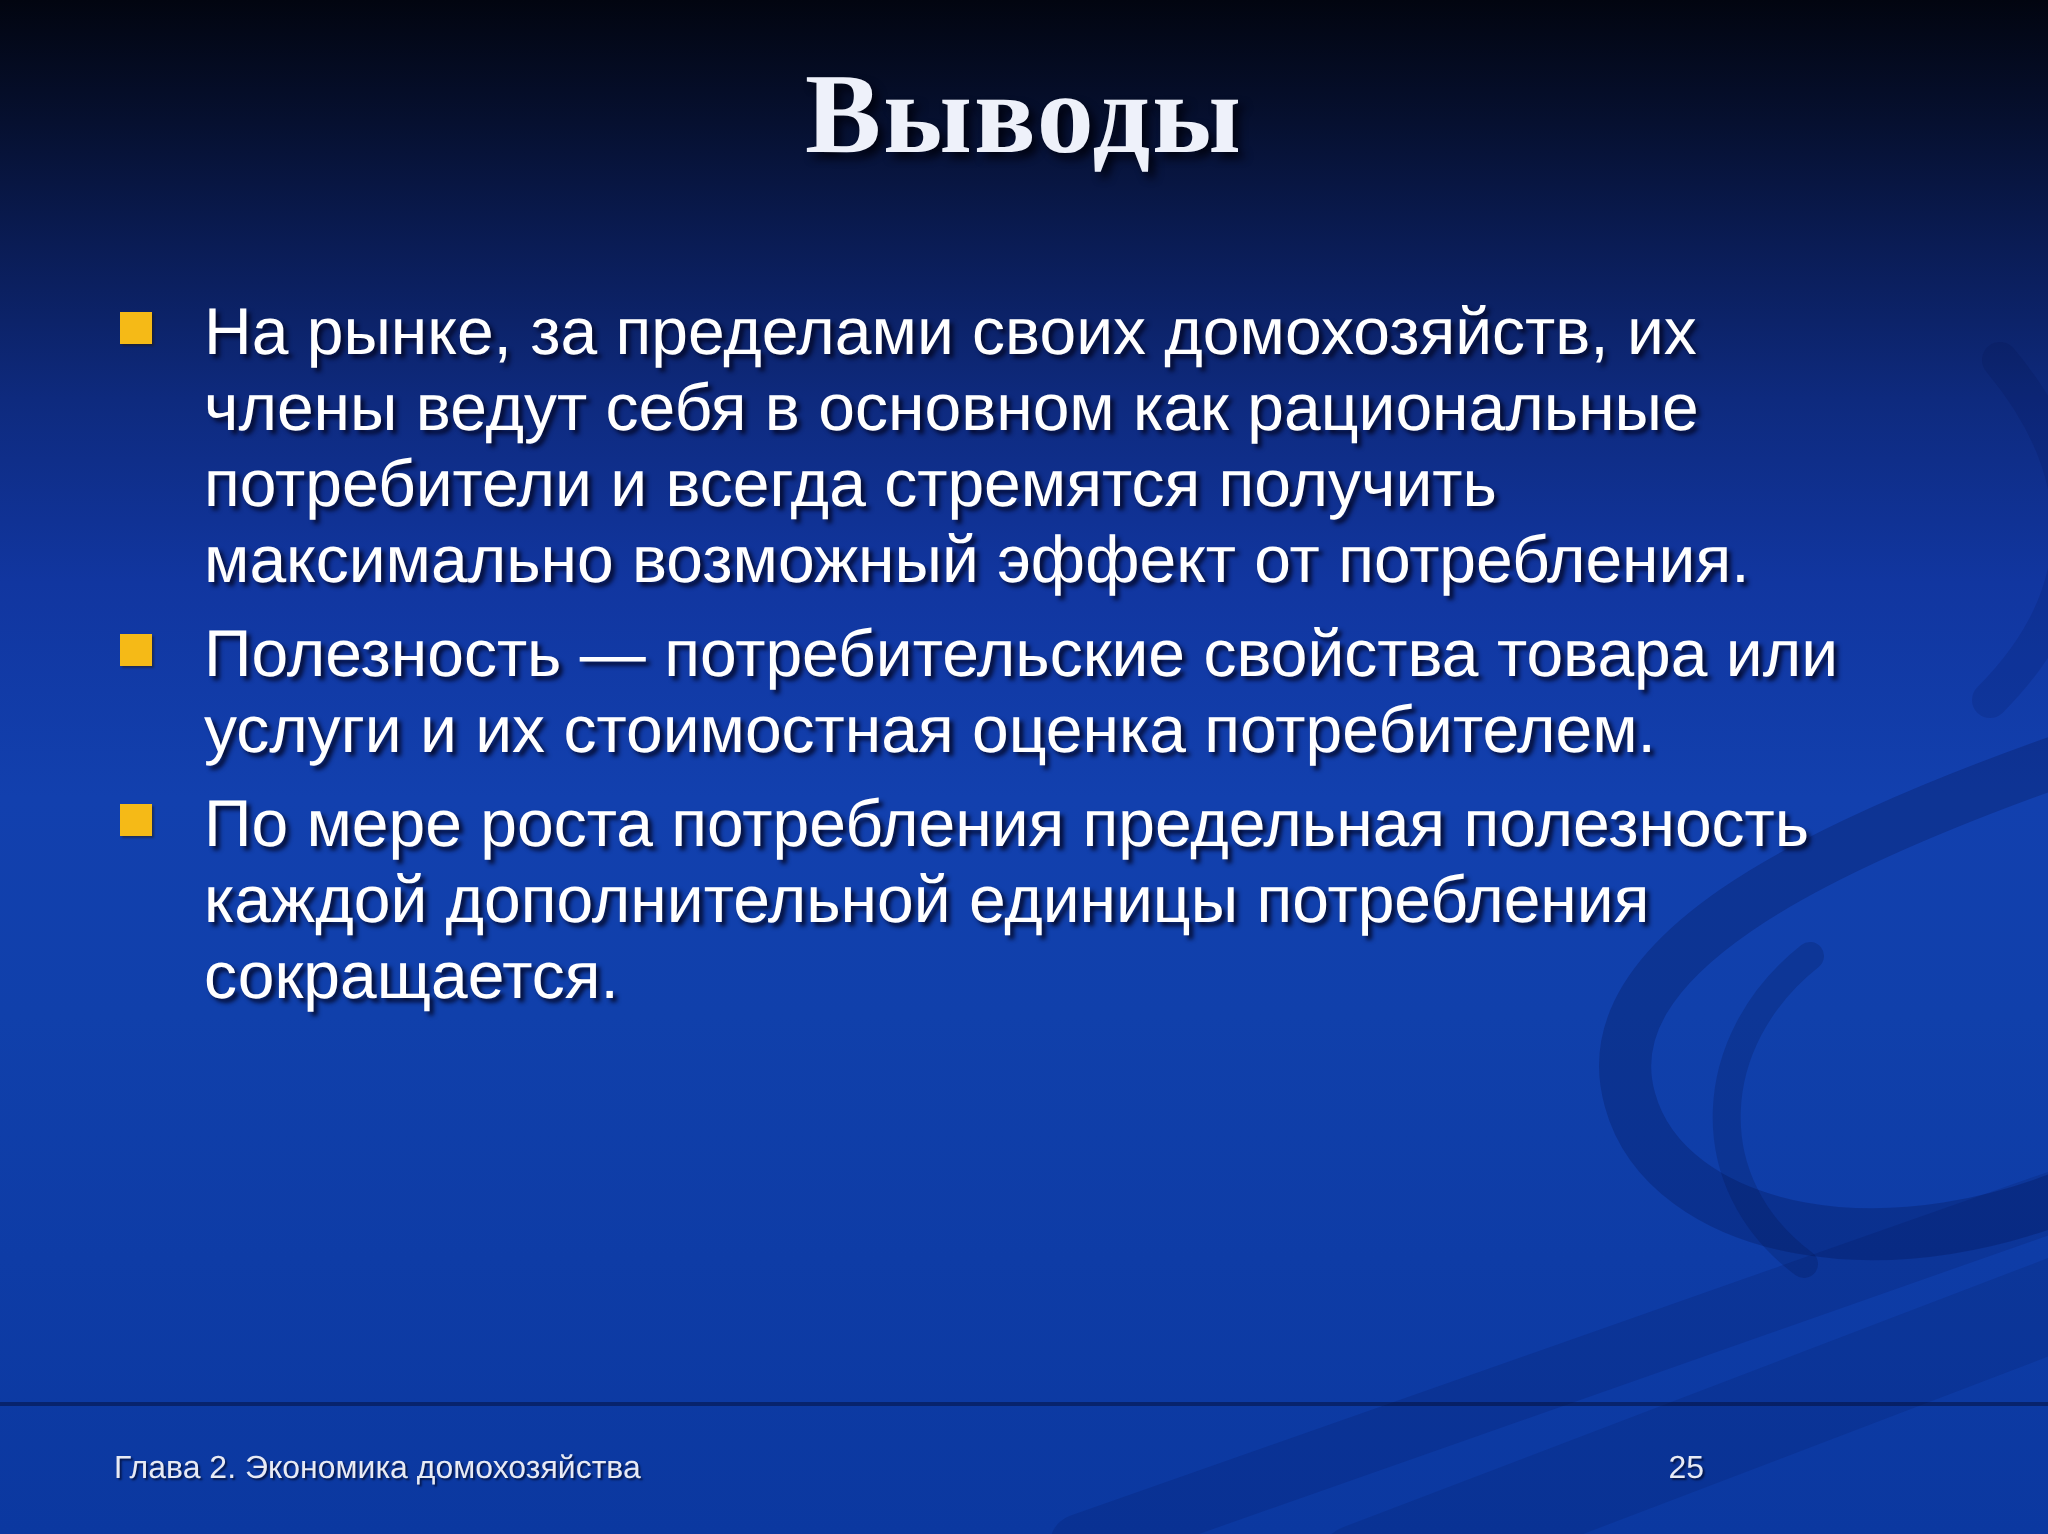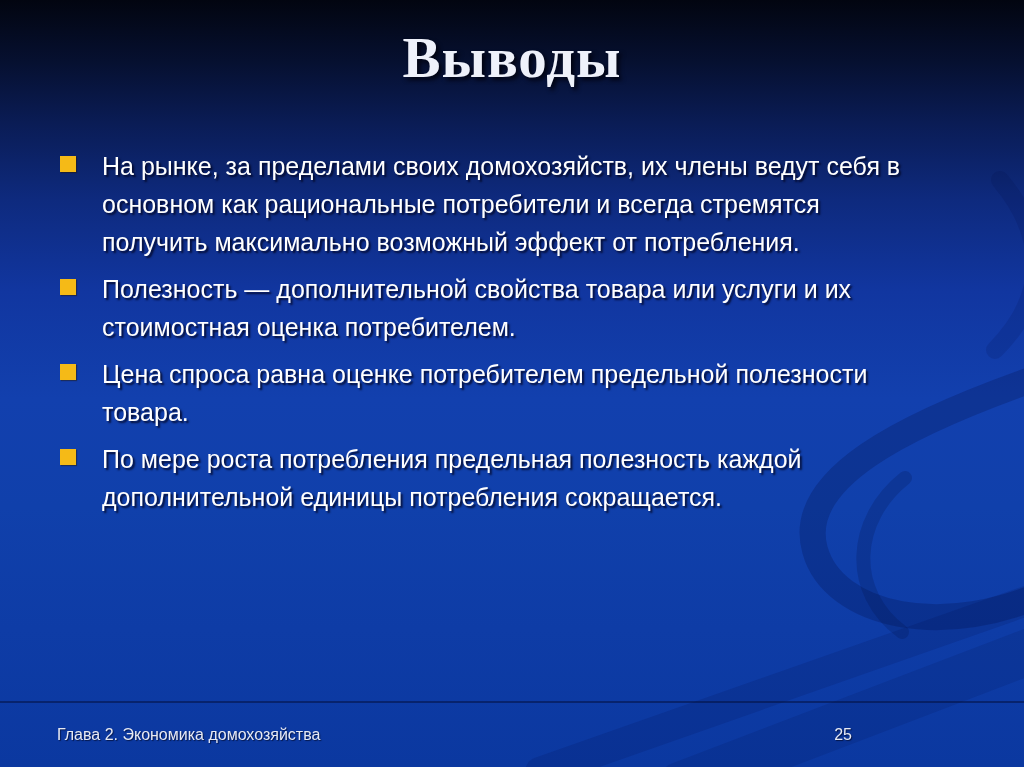--- a/index.html
+++ b/index.html
@@ -51,21 +51,21 @@
     top: 147px;
     width: 872px;
     margin: 0;
     padding: 0;
     list-style: none;
   }
   .bullet-item {
     position: relative;
     padding-left: 42px;
     margin: 0 0 9px 0;
-    font-size: 25px;
+    font-size: 33px;
     line-height: 38px;
     color: #ffffff;
     text-shadow: 2px 2px 2px rgba(3, 8, 40, 0.9);
   }
   .bullet-marker {
     position: absolute;
     left: 0;
     top: 9px;
     width: 16px;
     height: 16px;
@@ -124,25 +124,21 @@
 
   <h1 class="slide-title">Выводы</h1>
 
   <ul class="bullet-list">
     <li class="bullet-item">
       <span class="bullet-marker"></span>
       <span>На рынке, за пределами своих домохозяйств, их члены ведут себя в основном как рациональные потребители и всегда стремятся получить максимально возможный эффект от потребления.</span>
     </li>
     <li class="bullet-item">
       <span class="bullet-marker"></span>
-      <span>Полезность — дополнительной свойства товара или услуги и их стоимостная оценка потребителем.</span>
-    </li>
-    <li class="bullet-item">
-      <span class="bullet-marker"></span>
-      <span>Цена спроса равна оценке потребителем предельной полезности товара.</span>
+      <span>Полезность — потребительские свойства товара или услуги и их стоимостная оценка потребителем.</span>
     </li>
     <li class="bullet-item">
       <span class="bullet-marker"></span>
       <span>По мере роста потребления предельная полезность каждой дополнительной единицы потребления сокращается.</span>
     </li>
   </ul>
 
   <div class="footer-rule"></div>
 
   <div class="slide-footer">

